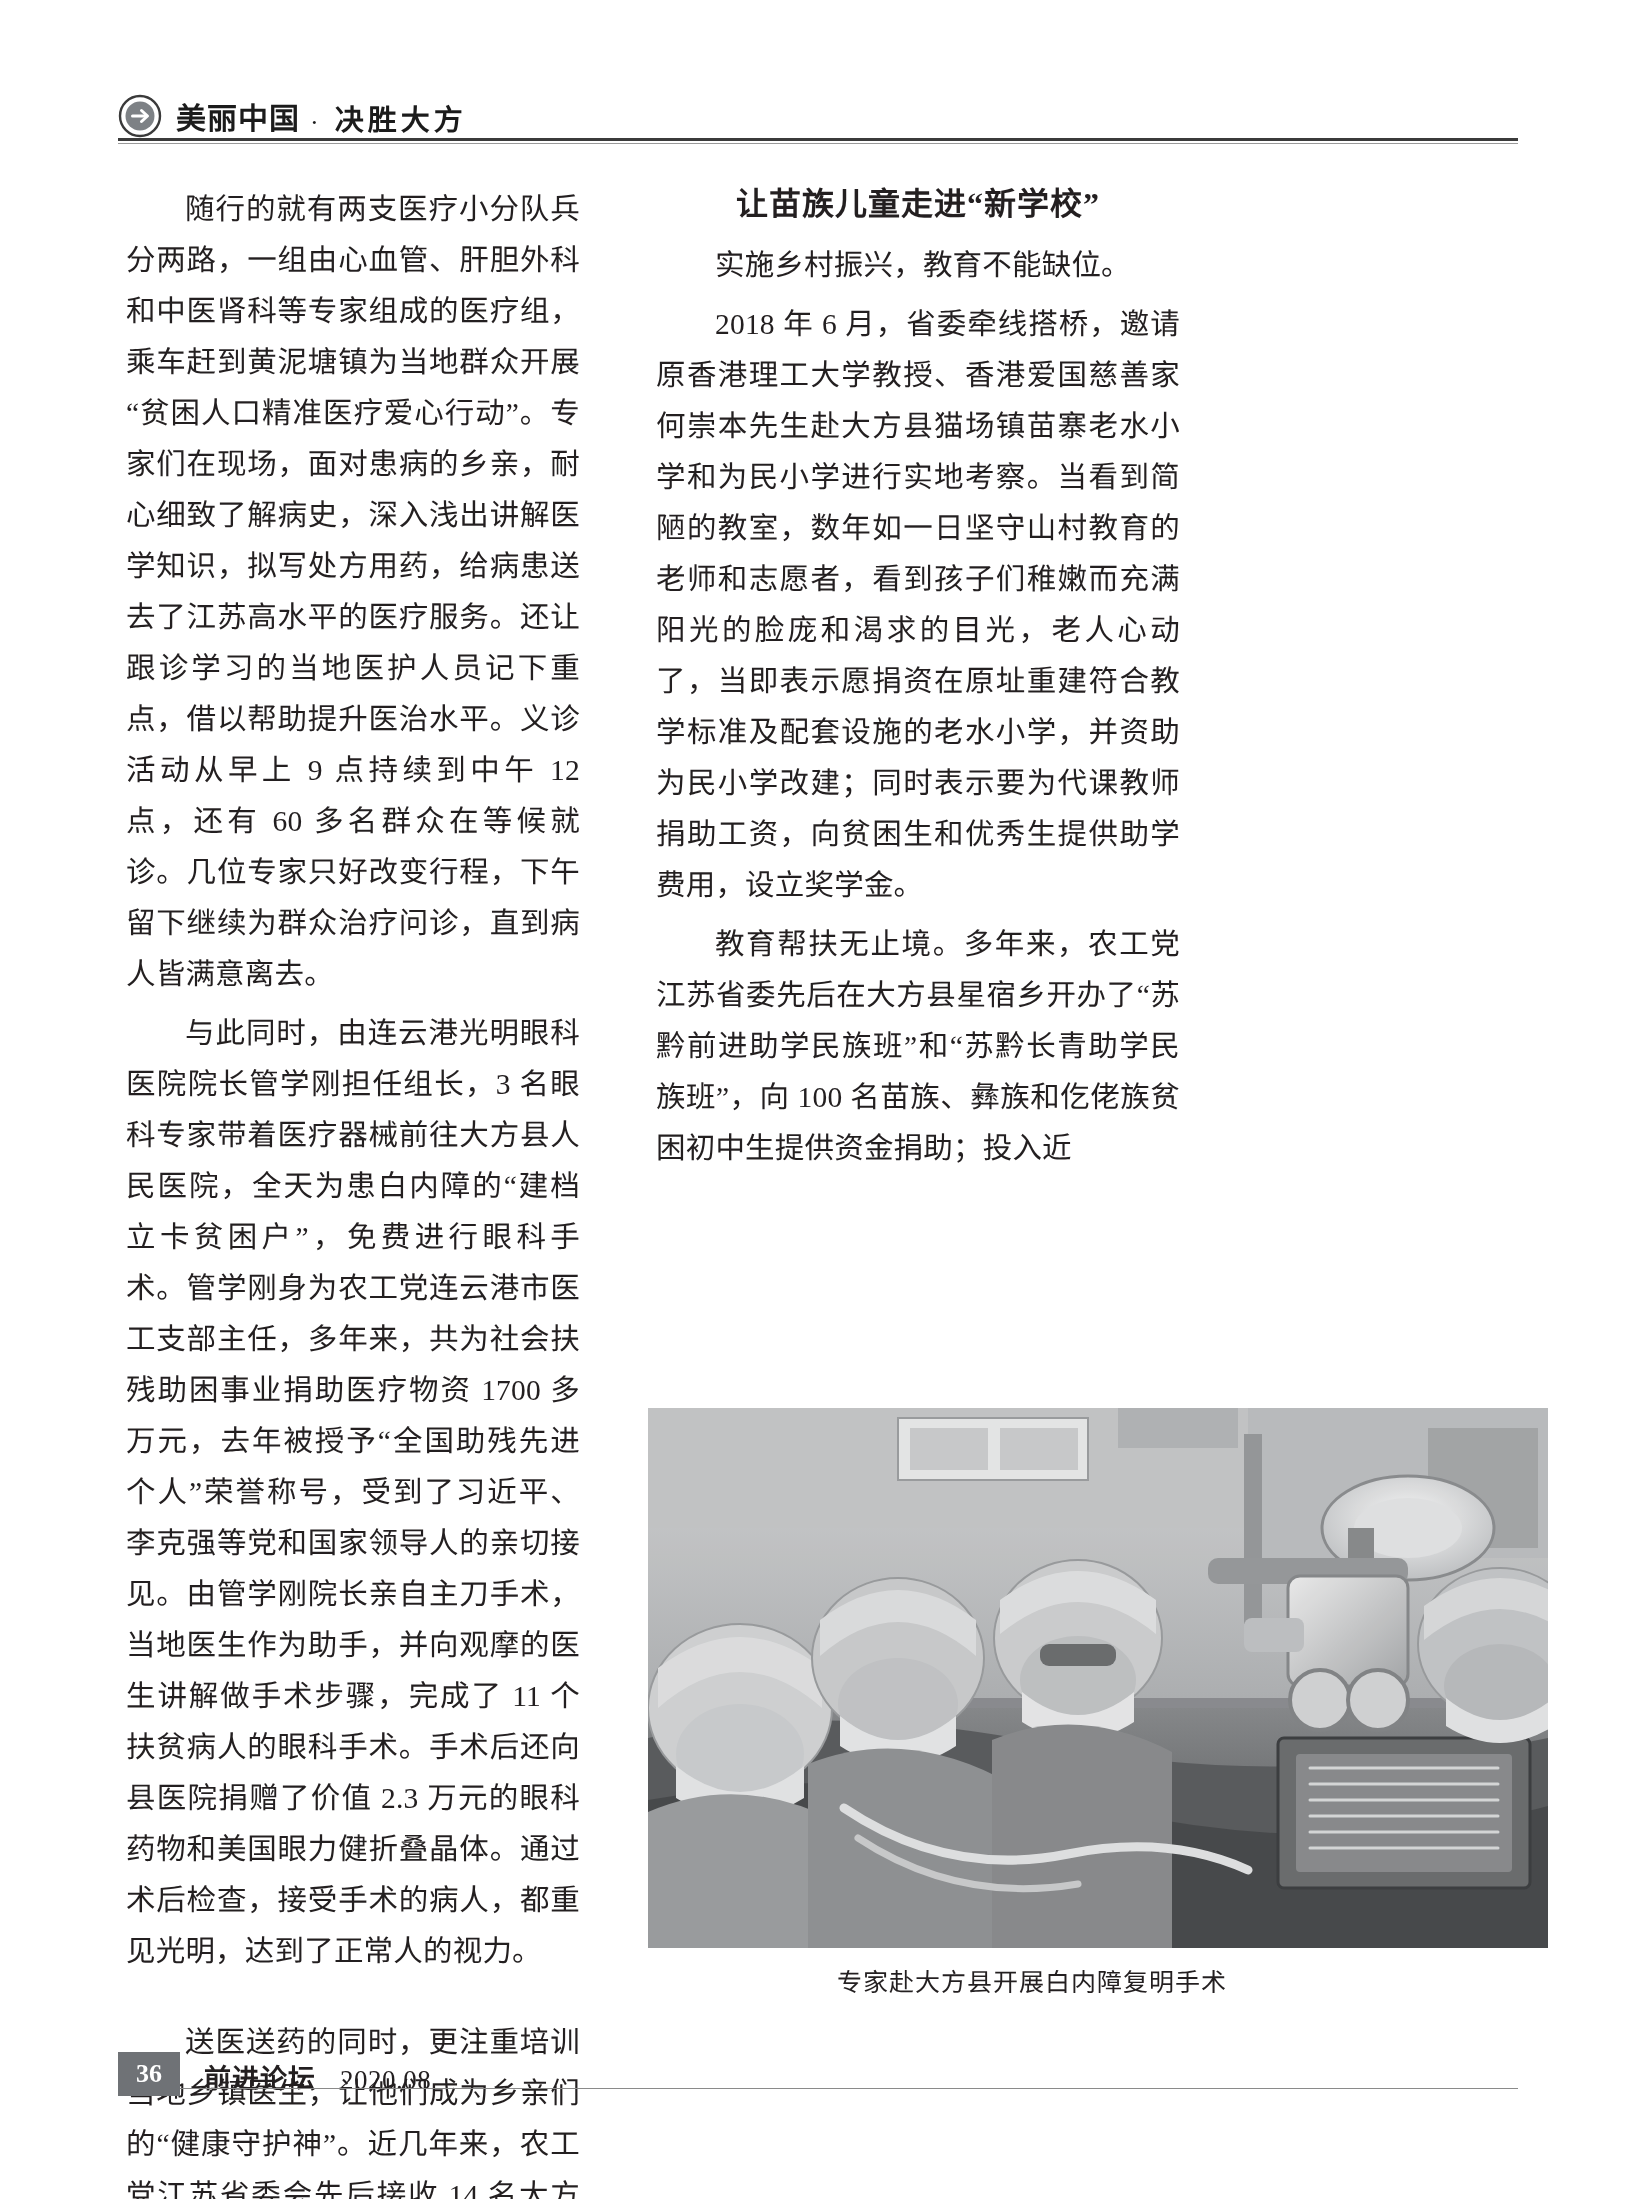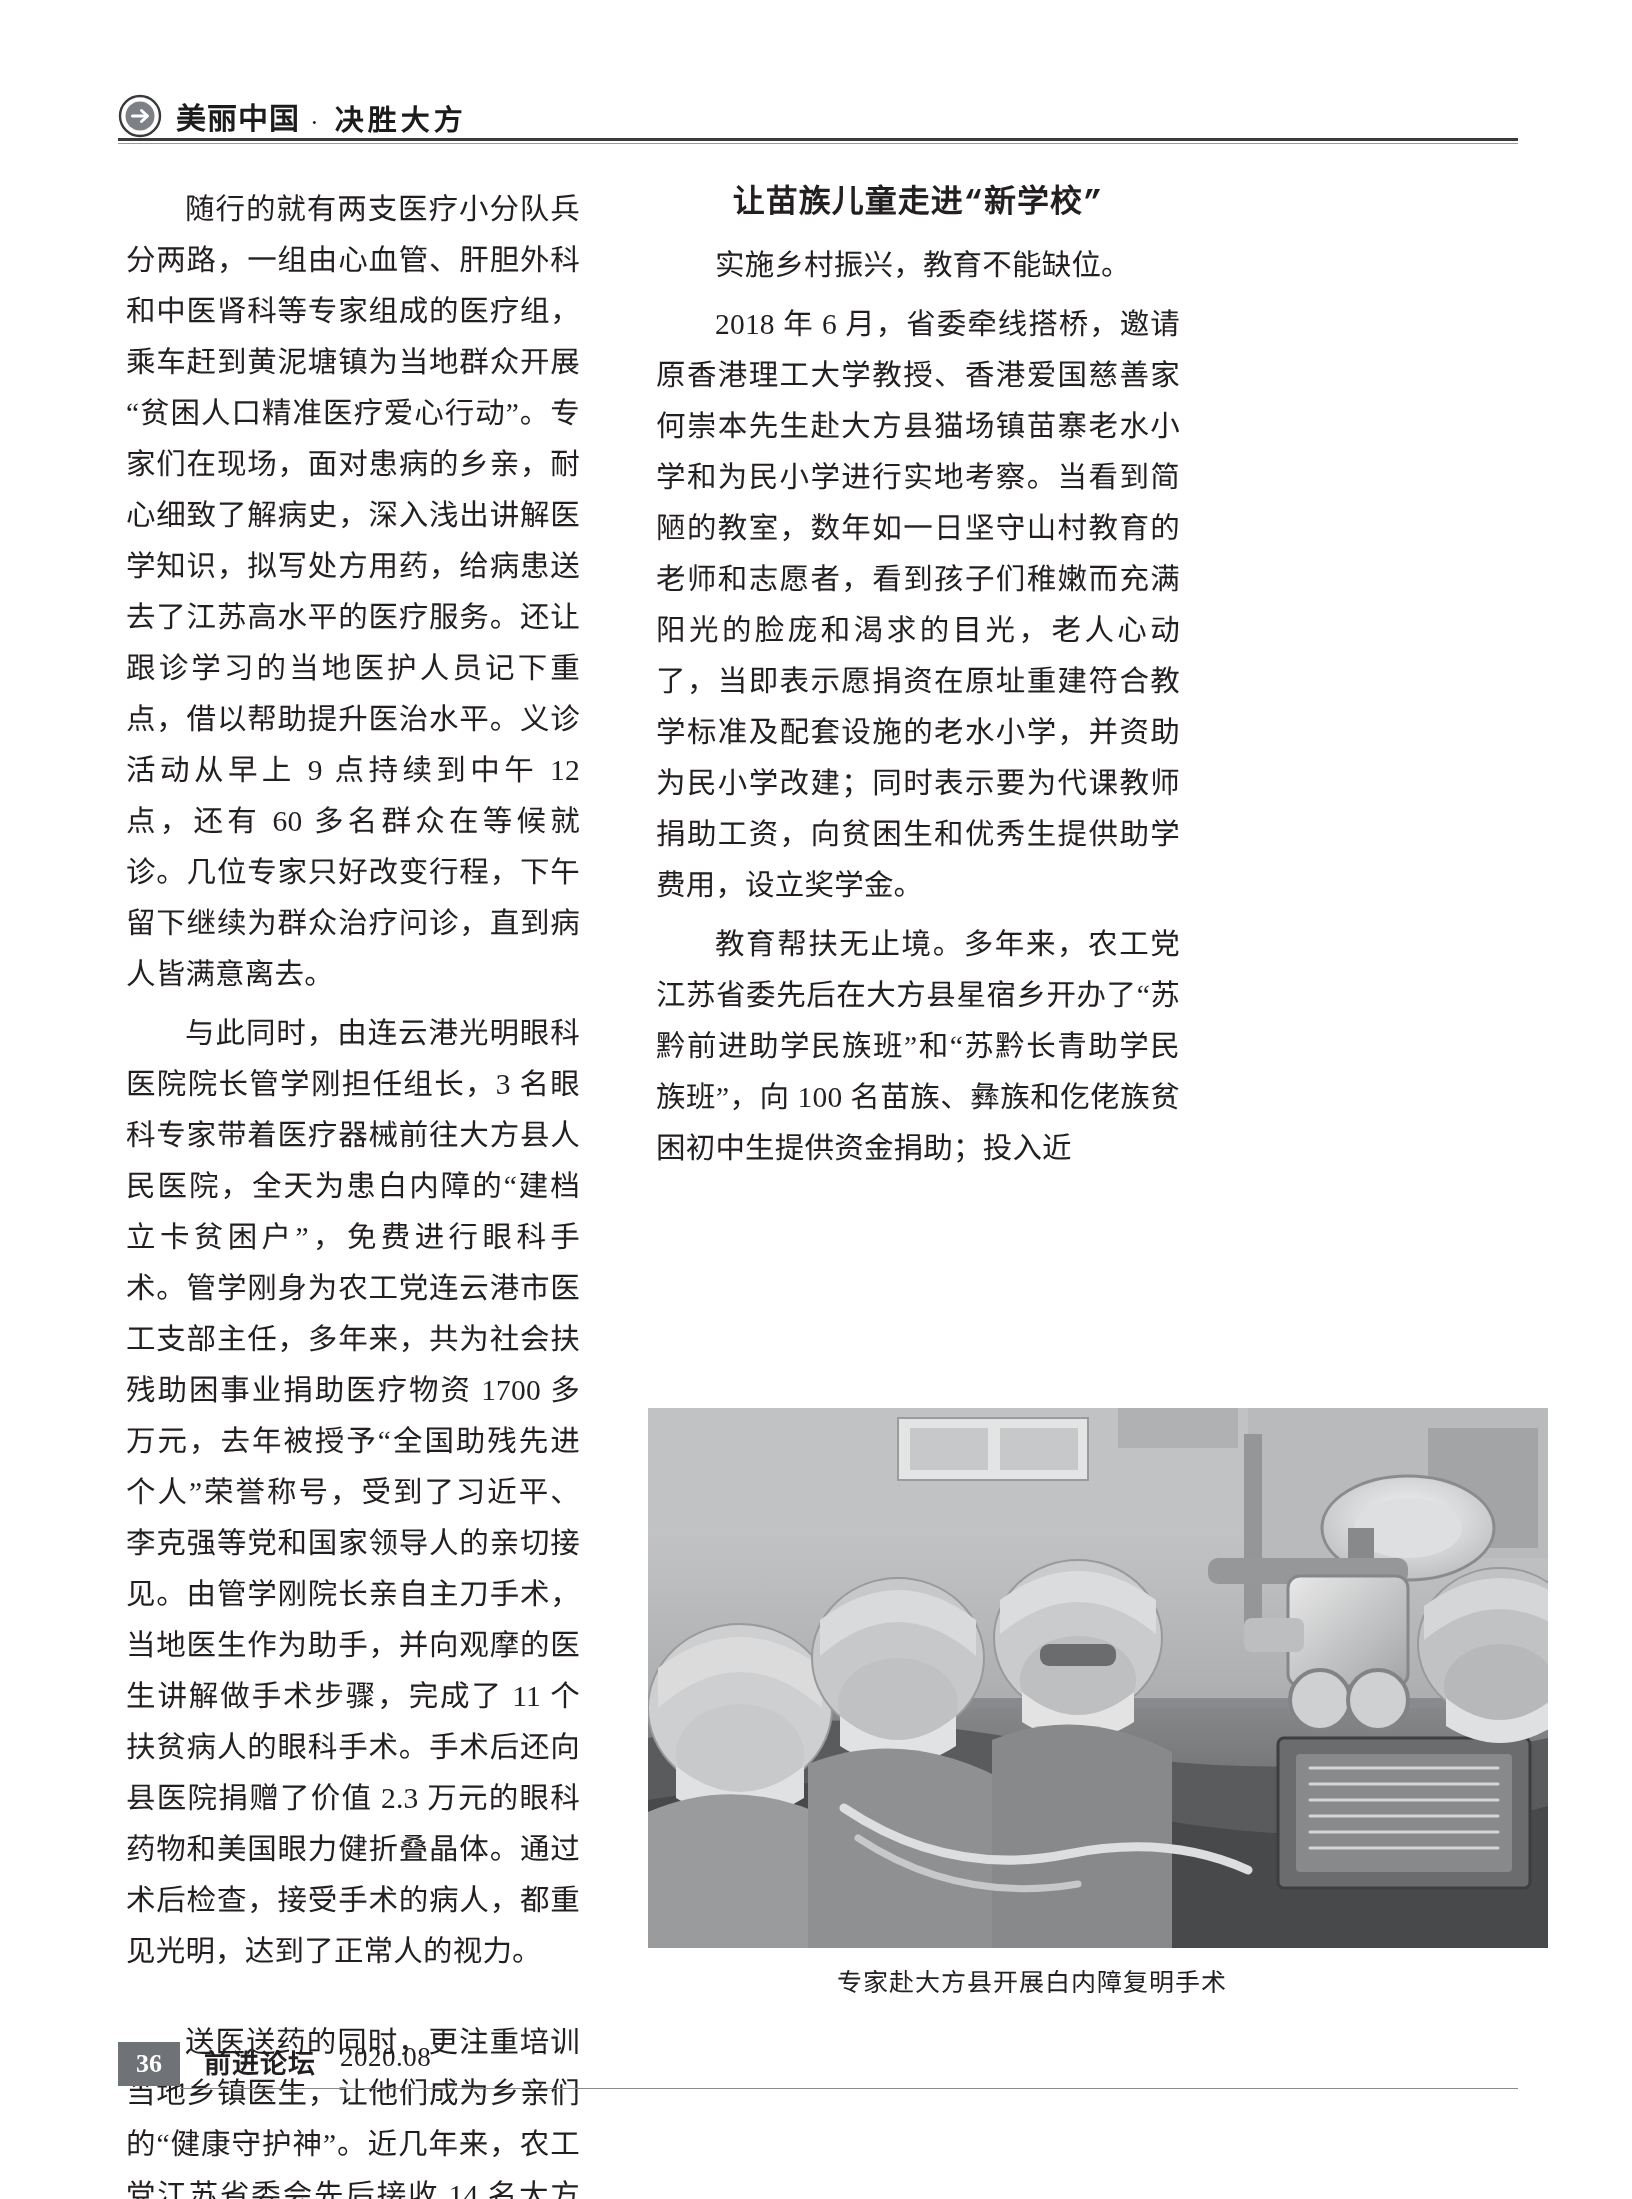--- a/index.html
+++ b/index.html
@@ -102,21 +102,21 @@
     line-height: 51px;
     text-align: justify;
     text-justify: inter-ideograph;
     text-indent: 2em;
     letter-spacing: 0.2px;
     font-family: "Liberation Serif", "DejaVu Serif", serif;
   }
 
   .section-title {
     margin: 0 0 6px 0;
-    font-family: Liberation Mono, monospace;
+    font-family: Liberation Serif, serif;
     font-weight: bold;
     font-size: 32px;
     line-height: 56px;
     text-align: center;
     letter-spacing: 1px;
     text-indent: 0;
   }
 
   .spacer-para { height: 24px; }
 
@@ -146,21 +146,21 @@
   }
 
   
   .footer {
     position: absolute;
     left: 118px;
     top: 2042px;
     width: 1400px;
     height: 54px;
     display: flex;
-    align-items: flex-start;
+    align-items: flex-end;
   }
   .folio {
     width: 62px;
     height: 44px;
     background: #6f7276;
     color: #ffffff;
     font-family: "Liberation Serif", "DejaVu Serif", serif;
     font-weight: bold;
     font-size: 26px;
     display: flex;

